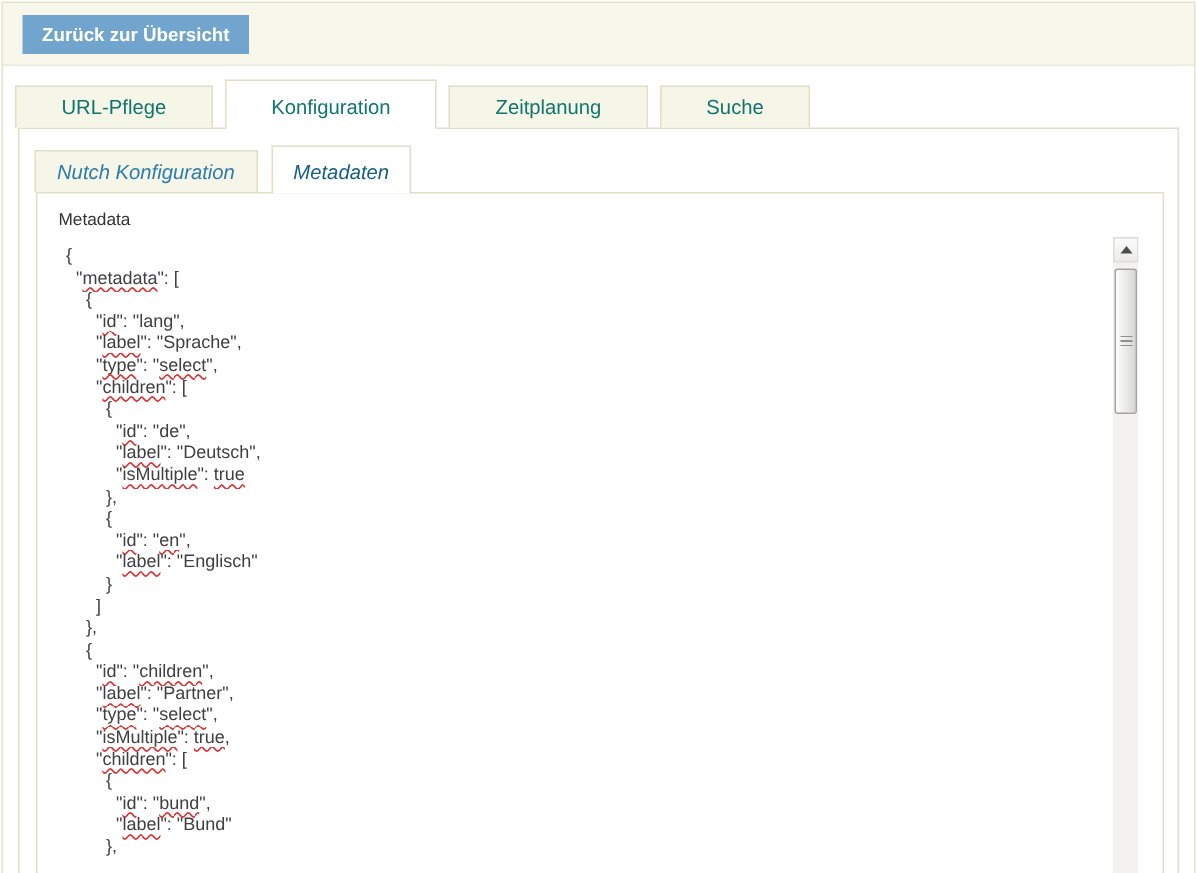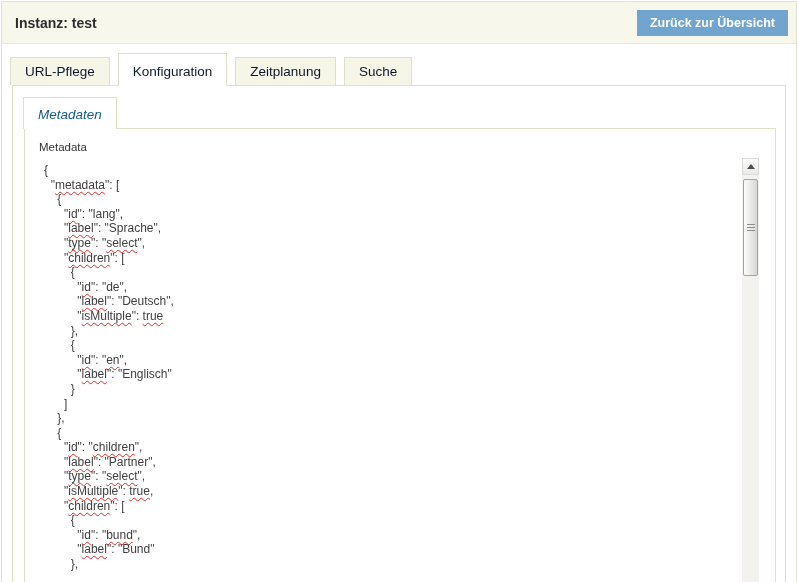--- a/index.html
+++ b/index.html
@@ -11,21 +11,21 @@
   .header { height: 42px; background: #f7f7ec; border-bottom: 1px solid #eaeadb;
     display: flex; align-items: center; padding: 0 8px 0 13px; }
   .header .title { font-size: 14px; font-weight: bold; color: #2e2e2e; flex: 1; }
   .back-btn { background: #72a5ce; color: #fff; font-weight: bold; font-size: 12.5px;
     border: none; padding: 0 13px; height: 26px; cursor: pointer;
     font-family: "Liberation Sans", "DejaVu Sans", sans-serif; }
   
   .tabs-row { display: flex; align-items: flex-end; gap: 8px; padding-left: 8px;
     margin-top: 9px; position: relative; z-index: 2; }
   .tab { background: #f5f5e8; border: 1px solid #e0e0c6; border-bottom: none;
-    padding: 6px 14px; font-size: 13.5px; color: #0f172a; cursor: pointer; white-space: nowrap; }
+    padding: 6px 30px; font-size: 13.5px; color: #0f766e; cursor: pointer; white-space: nowrap; }
   .tab.active { background: #fff; padding-top: 10px; padding-bottom: 7px; margin-bottom: -1px; }
   
   .main-panel { margin: 0 10px; border: 1px solid #e0e0c6; border-bottom: none;
     height: 566px; position: relative; background: #fff; }
   
   .subtabs-row { display: flex; align-items: flex-end; gap: 9px; padding-left: 10px;
     margin-top: 11px; position: relative; z-index: 2; }
   .subtab { background: #f5f5e8; border: 1px solid #e0e0c6; border-bottom: none;
     padding: 6px 14px; font-size: 13.5px; font-style: italic; color: #2d7cab;
     cursor: pointer; white-space: nowrap; }
@@ -57,34 +57,34 @@
     display: flex; align-items: center; justify-content: center; }
   .grip { width: 8px; height: 8px;
     background: repeating-linear-gradient(#8f8f8d 0 1px, transparent 1px 3px); }
 </style>
 </head>
 <body>
 
 <div class="page">
 
   <div class="header">
-    <span class="title">Instanz: test</span>
     <button class="back-btn">Zurück zur Übersicht</button>
   </div>
 
   <div class="tabs-row">
     <div class="tab">URL-Pflege</div>
     <div class="tab active">Konfiguration</div>
     <div class="tab">Zeitplanung</div>
     <div class="tab">Suche</div>
   </div>
 
   <div class="main-panel">
 
     <div class="subtabs-row">
+      <div class="subtab">Nutch Konfiguration</div>
       <div class="subtab active">Metadaten</div>
     </div>
 
     <div class="sub-panel">
       <div class="field-label">Metadata</div>
 
       <div class="textarea">
         <div class="code">
             <div class="cl">{</div>
             <div class="cl">  "<span class="sq">metadata</span>": [</div>

